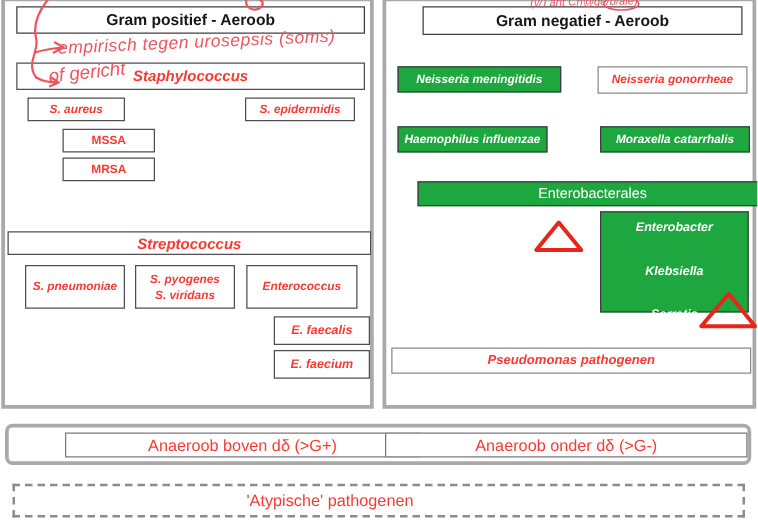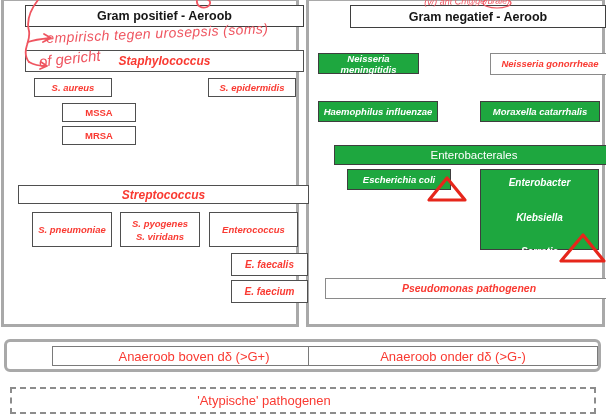--- a/index.html
+++ b/index.html
@@ -2,21 +2,21 @@
 <html><head>
 <meta charset="utf-8">
 <style>
   html,body{margin:0;padding:0;background:#fff;}
   .page{
     position:relative;width:606px;height:419px;background:#ffffff;
     overflow:hidden;font-family:"Liberation Sans",sans-serif;
   }
   .abs{position:absolute;box-sizing:border-box;}
   .panel{border:3px solid #a9a9a9;background:#ffffff;}
-  .boxed{border:1px solid #4f4f4f;background:#ffffff;display:flex;align-items:center;justify-content:center;text-align:center;margin-left:12px;}
+  .boxed{border:1px solid #4f4f4f;background:#ffffff;display:flex;align-items:center;justify-content:center;text-align:center;}
   .title-box{border:1px solid #3f3f3f;color:#161616;font-size:12.5px;font-weight:700;}
   .red-head{color:#f93a32;font-size:12px;font-weight:700;font-style:italic;}
   .species{color:#f93a32;font-size:9.5px;font-weight:700;font-style:italic;line-height:13.5px;}
   .plain-red{color:#f93a32;font-size:9.5px;font-weight:700;}
   .greenbox{background:#1EA73F;border:1px solid #3e3e3e;color:#ffffff;font-size:9.5px;font-weight:700;font-style:italic;display:flex;align-items:center;justify-content:center;text-align:center;}
   .band{font-style:normal;font-weight:400;font-size:11.5px;}
   .group{flex-direction:column;justify-content:flex-start;padding-top:5px;font-size:10px;line-height:15.5px;}
   .strip-outer{border:3px solid #a9a9a9;border-radius:6px;background:#ffffff;}
   .strip-inner{border:1.5px solid #7a7a7a;background:#ffffff;display:flex;align-items:center;justify-content:center;color:#f93a32;font-size:13px;}
   .dashed{border:2px dashed #8c8c8c;display:flex;align-items:center;justify-content:center;color:#f93a32;font-size:13px;}
@@ -44,27 +44,26 @@
   <div class="abs boxed species" style="left:20px;top:212px;width:80px;height:35px;">S. pneumoniae</div>
   <div class="abs boxed species two-line" style="left:108px;top:212px;width:80px;height:35px;">
     <span>S. pyogenes</span>
     <span>S. viridans</span>
   </div>
   <div class="abs boxed species" style="left:197px;top:212px;width:89px;height:35px;">Enterococcus</div>
   <div class="abs boxed species" style="left:219px;top:253px;width:77px;height:23px;font-size:10px;">E. faecalis</div>
   <div class="abs boxed species" style="left:219px;top:280px;width:77px;height:23px;font-size:10px;">E. faecium</div>
 
   <div class="abs boxed title-box" style="left:338px;top:5px;width:256px;height:23px;">Gram negatief - Aeroob</div>
-  <div class="abs greenbox" style="left:318px;top:53px;width:101px;height:21px;">Neisseria meningitidis</div>
+  <div class="abs greenbox" style="left:318px;top:53px;width:131px;height:21px;">Neisseria meningitidis</div>
   <div class="abs boxed species" style="left:478px;top:53px;width:120px;height:22px;border-color:#8a8a8a;">Neisseria gonorrheae</div>
   <div class="abs greenbox" style="left:318px;top:101px;width:120px;height:21px;">Haemophilus influenzae</div>
   <div class="abs greenbox" style="left:480px;top:101px;width:120px;height:21px;">Moraxella catarrhalis</div>
 
   <div class="abs greenbox band" style="left:334px;top:145px;width:280px;height:20px;">Enterobacterales</div>
-  <div class="abs greenbox" style="left:347px;top:169px;width:104px;height:21px;">Escherichia coli</div>
   <div class="abs greenbox group" style="left:480px;top:169px;width:119px;height:81px;gap:19px;">
     <span>Enterobacter</span>
     <span>Klebsiella</span>
     <span>Serratia</span>
     <span>Citrobacter</span>
     <span>Proteus</span>
   </div>
   <div class="abs boxed species" style="left:313px;top:278px;width:288px;height:21px;font-size:10.5px;border-color:#8a8a8a;">Pseudomonas pathogenen</div>
 
   <div class="abs strip-outer" style="left:4px;top:339px;width:597px;height:33px;"></div>

